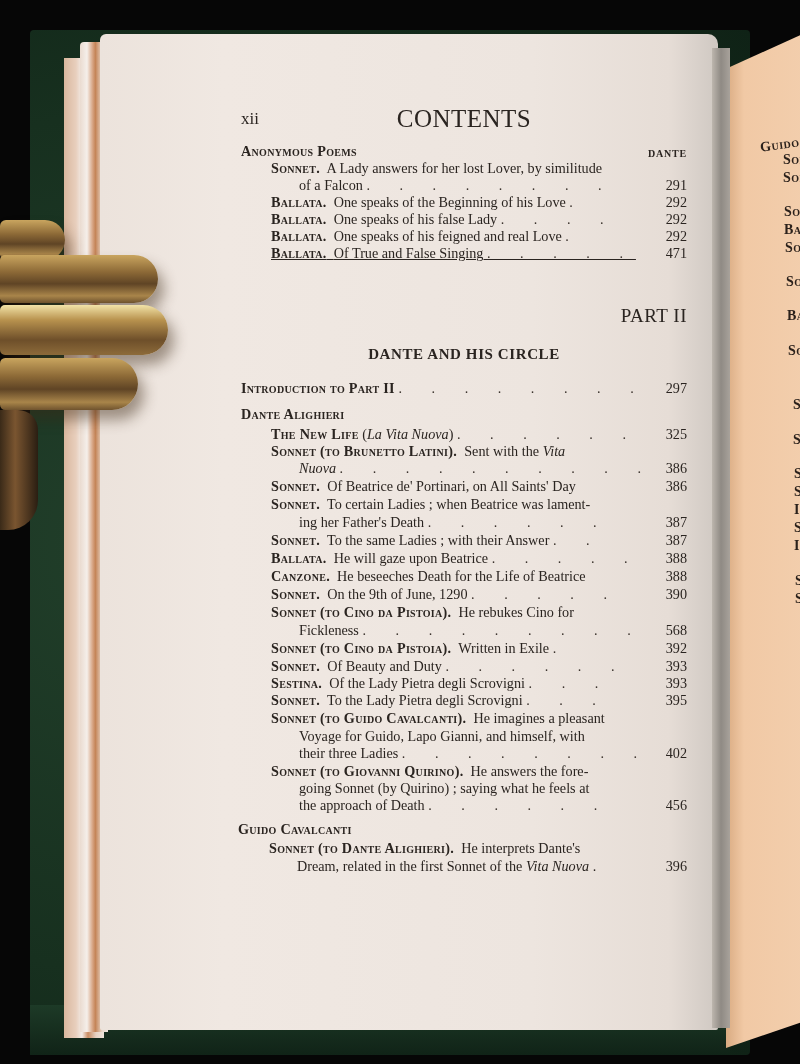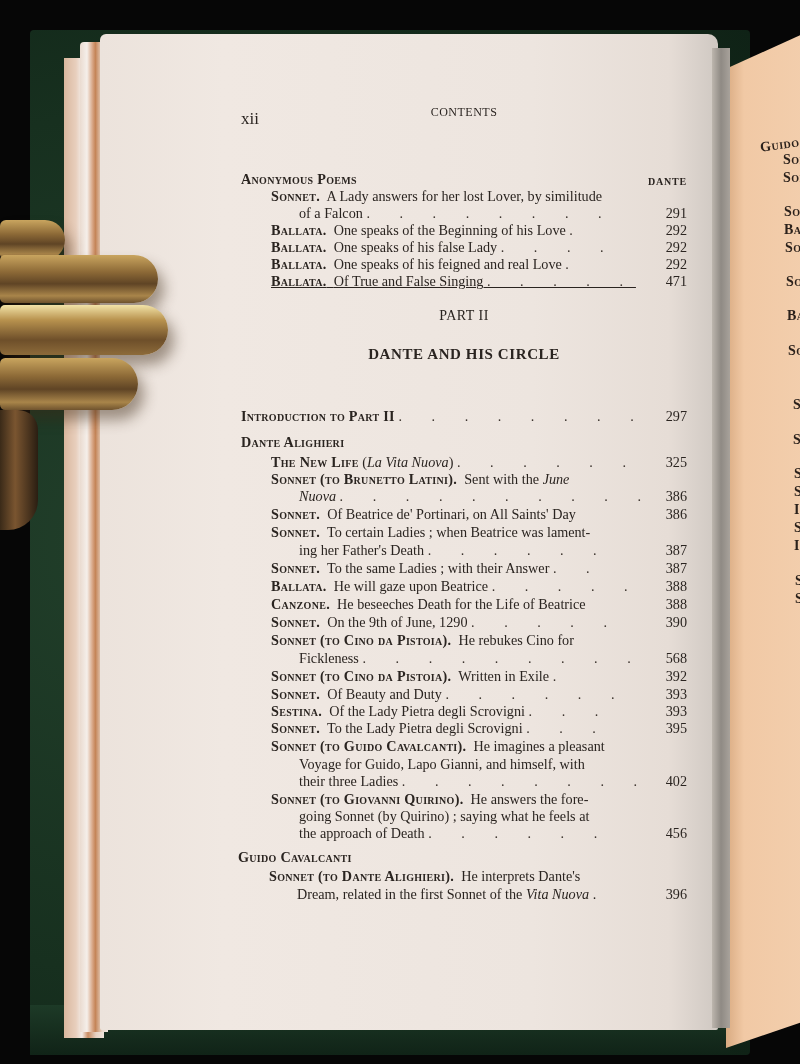--- a/index.html
+++ b/index.html
@@ -65,30 +65,30 @@
   .wrist {
     position: absolute; left: 0; top: 200px; width: 38px; height: 120px;
     background: linear-gradient(90deg, #3a2a18, #7a5530 40%, #2a1e12); border-radius: 0 20px 30px 0;
   }
 
   
   .content { position: absolute; left: 238px; top: 100px; width: 450px; font-size: 14.2px; line-height: 17.6px; }
 
   .running-head { position: absolute; left: 241px; top: 105px; width: 446px; height: 24px; }
   .folio { position: absolute; left: 0; top: 4px; font-size: 17px; }
-  .contents-title { position: absolute; left: 0; right: 0; text-align: center; font-size: 12px; letter-spacing: 0.5px; }
+  .contents-title { position: absolute; left: 0; right: 0; text-align: center; font-size: 25px; letter-spacing: 0.5px; }
 
   .sc { font-variant: small-caps; font-weight: bold; letter-spacing: 0.3px; }
   .it { font-style: italic; }
 
-  .row { position: absolute; left: 0; width: 446px; white-space: nowrap; margin-top: 28px; }
+  .row { position: absolute; left: 0; width: 446px; white-space: nowrap; }
   .pg  { position: absolute; right: 0; text-align: right; }
   .lead { color: #3b332d; letter-spacing: 13px; }
 
-  .part-title { position: absolute; left: 0; width: 446px; text-align: center; font-size: 14px; letter-spacing: 0.5px; }
+  .part-title { position: absolute; left: 0; width: 446px; text-align: right; font-size: 19px; letter-spacing: 0.5px; }
   .circle-title { position: absolute; left: 0; width: 446px; text-align: center; font-size: 15px; font-weight: bold; letter-spacing: 0.6px; }
   .page-label { position: absolute; right: 0; font-size: 10px; font-weight: bold; letter-spacing: 0.8px; }
 </style>
 </head>
 <body>
 
 <div class="scene">
   <div class="cover"></div>
   <div class="cover-bottom"></div>
   <div class="page-edge"></div>
@@ -187,21 +187,21 @@
     <div class="row" style="top:426px;padding-left:30px;">
       <span class="sc">The New Life</span>
       (<span class="it">La Vita Nuova</span>)
       <span class="lead"> . . . . . .</span>
       <span class="pg">325</span>
     </div>
 
     <div class="row" style="top:443px;padding-left:30px;">
       <span class="sc">Sonnet (to Brunetto Latini).</span>&nbsp;
       <span>Sent with the</span>
-      <span class="it">June</span>
+      <span class="it">Vita</span>
     </div>
     <div class="row" style="top:460px;padding-left:58px;">
       <span class="it">Nuova</span>
       <span class="lead"> . . . . . . . . . .</span>
       <span class="pg">386</span>
     </div>
 
     <div class="row" style="top:478px;padding-left:30px;">
       <span class="sc">Sonnet.</span>&nbsp;
       <span>Of Beatrice de' Portinari, on All Saints' Day</span>

